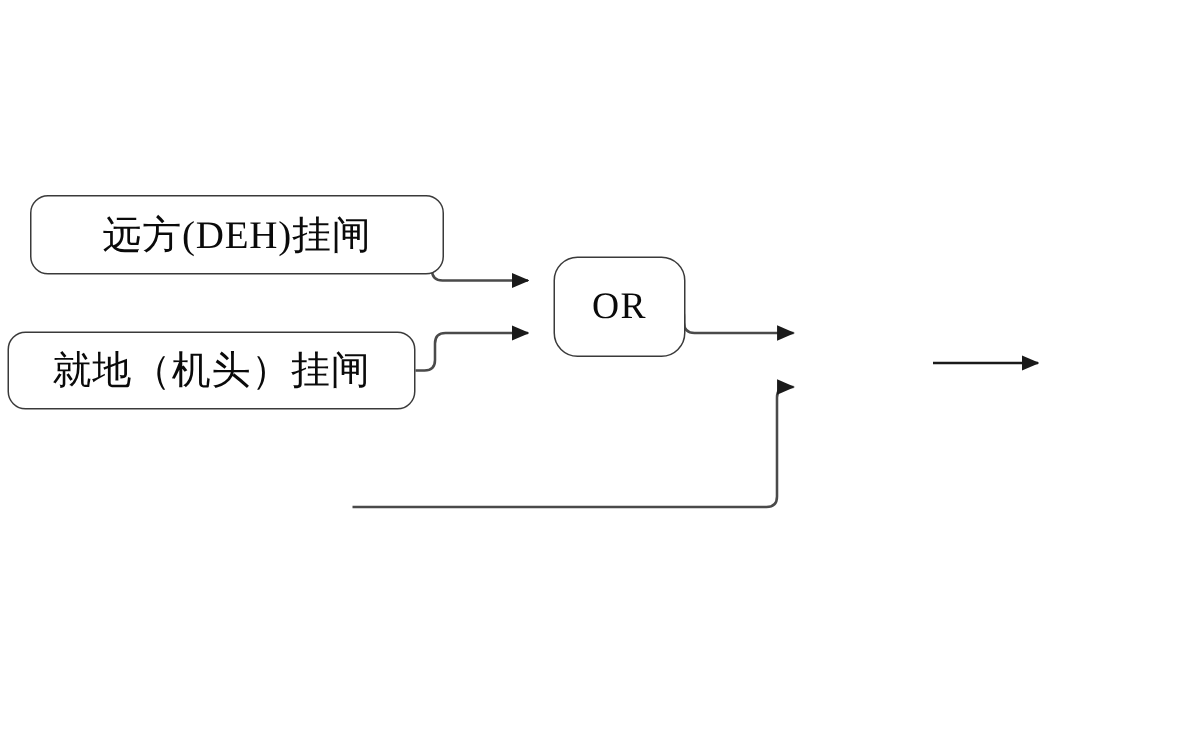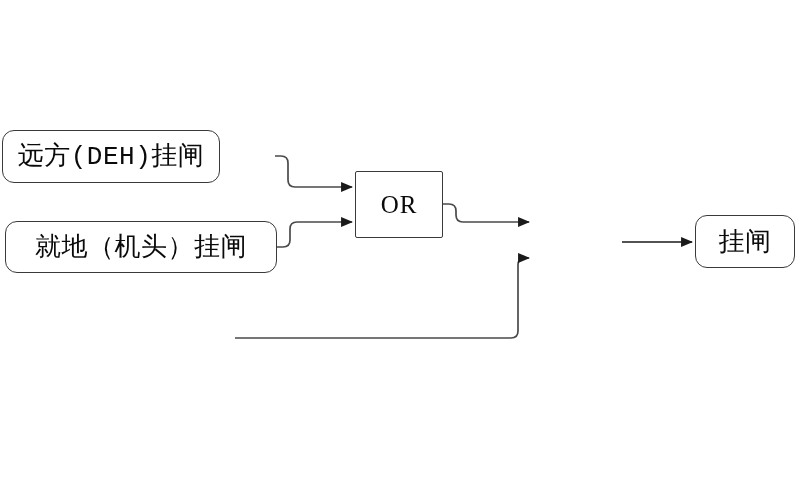--- a/index.html
+++ b/index.html
@@ -36,29 +36,30 @@
   }
   .node-label {
     line-height: 1;
     white-space: nowrap;
   }
   .io-box .node-label {
     font-size: 26px;
     letter-spacing: 0.5px;
   }
   .gate-box {
-    border-radius: 2px;
+    border-radius: 16px;
     border-width: 1.8px;
+    margin-left: 14px;
   }
   .gate-box .node-label {
     font-size: 25px;
     font-weight: 400;
     letter-spacing: 1px;
   }
-  #box-remote   { left: 2px;   top: 130px; width: 218px; height: 53px; font-family: Liberation Mono, monospace; }
+  #box-remote   { left: 20px;   top: 130px; width: 276px; height: 53px; }
   #box-local    { left: 5px;   top: 221px; width: 272px; height: 52px; }
   #box-ets      { left: 5px;   top: 317px; width: 230px; height: 45px; }
   #gate-or      { left: 355px; top: 171px; width: 88px;  height: 67px; }
   #gate-and     { left: 532px; top: 208px; width: 90px;  height: 67px; }
   #box-output   { left: 695px; top: 215px; width: 100px; height: 53px; }
 </style>
 </head>
 <body>
 
 <div id="canvas">
@@ -88,17 +89,14 @@
   <div class="node io-box" id="box-local">
     <span class="node-label">就地（机头）挂闸</span>
   </div>
 
 
   <div class="node gate-box" id="gate-or">
     <span class="node-label">OR</span>
   </div>
 
 
-  <div class="node io-box" id="box-output">
-    <span class="node-label">挂闸</span>
-  </div>
 
 </div>
 
 </body></html>

